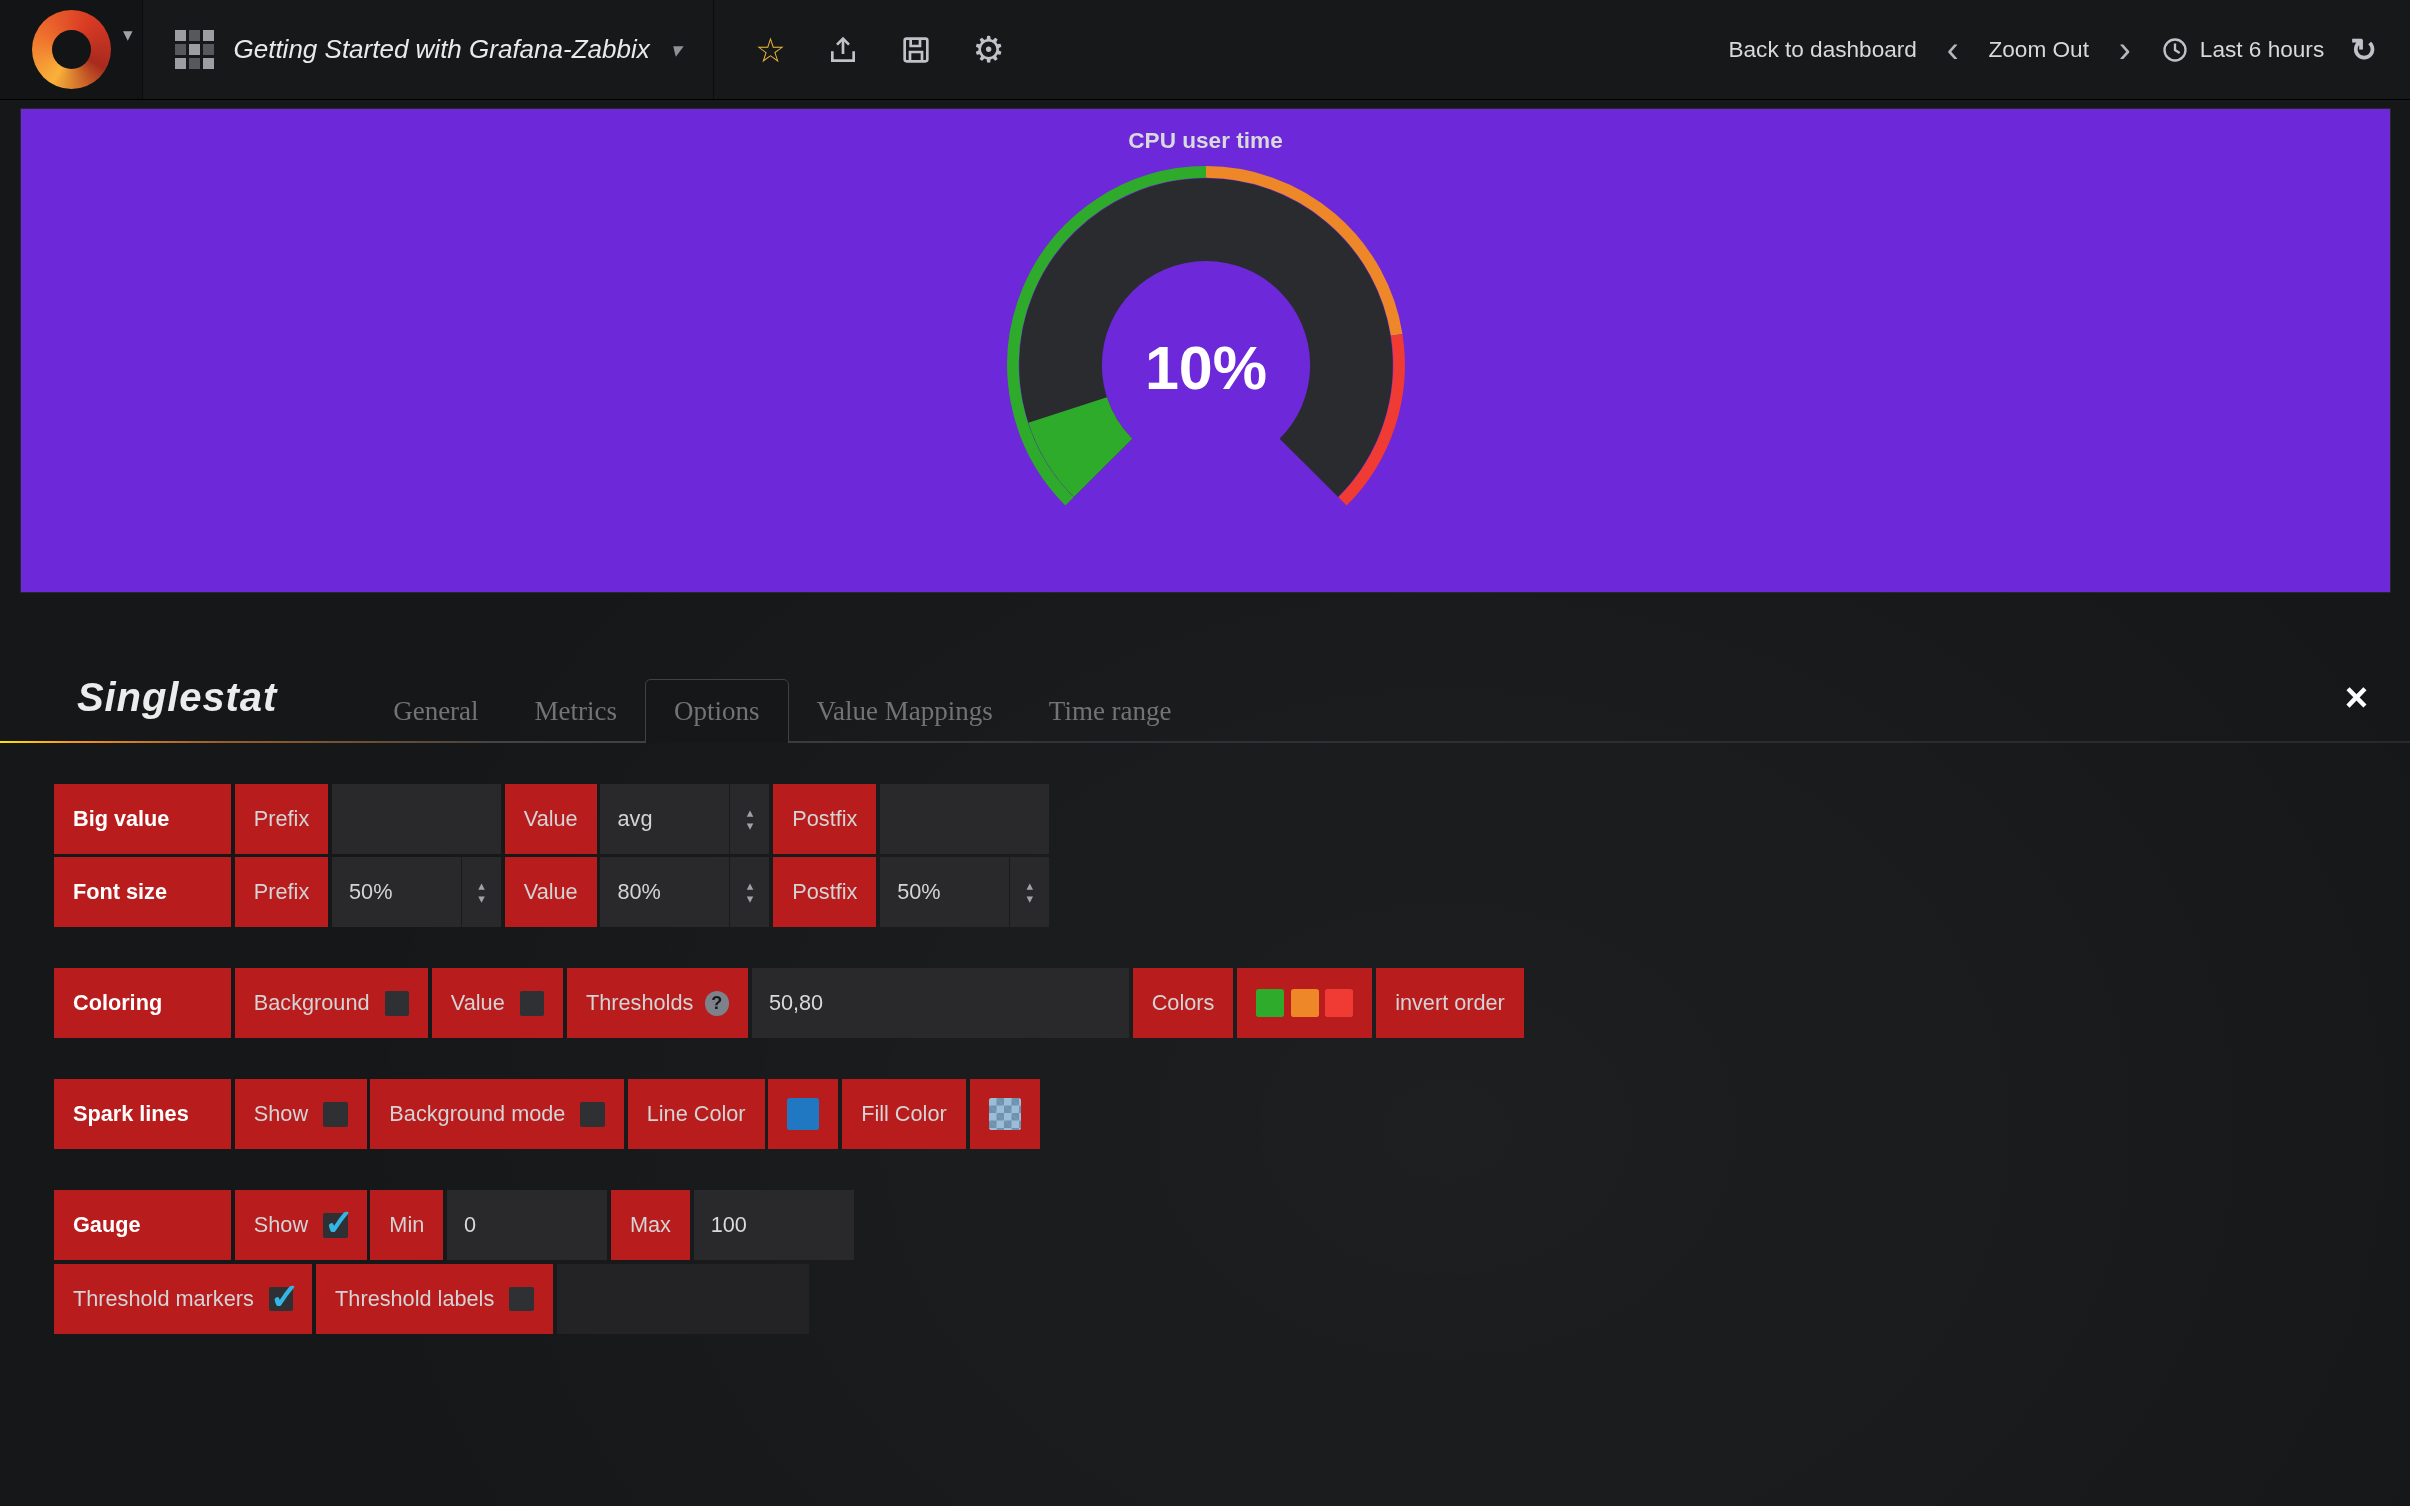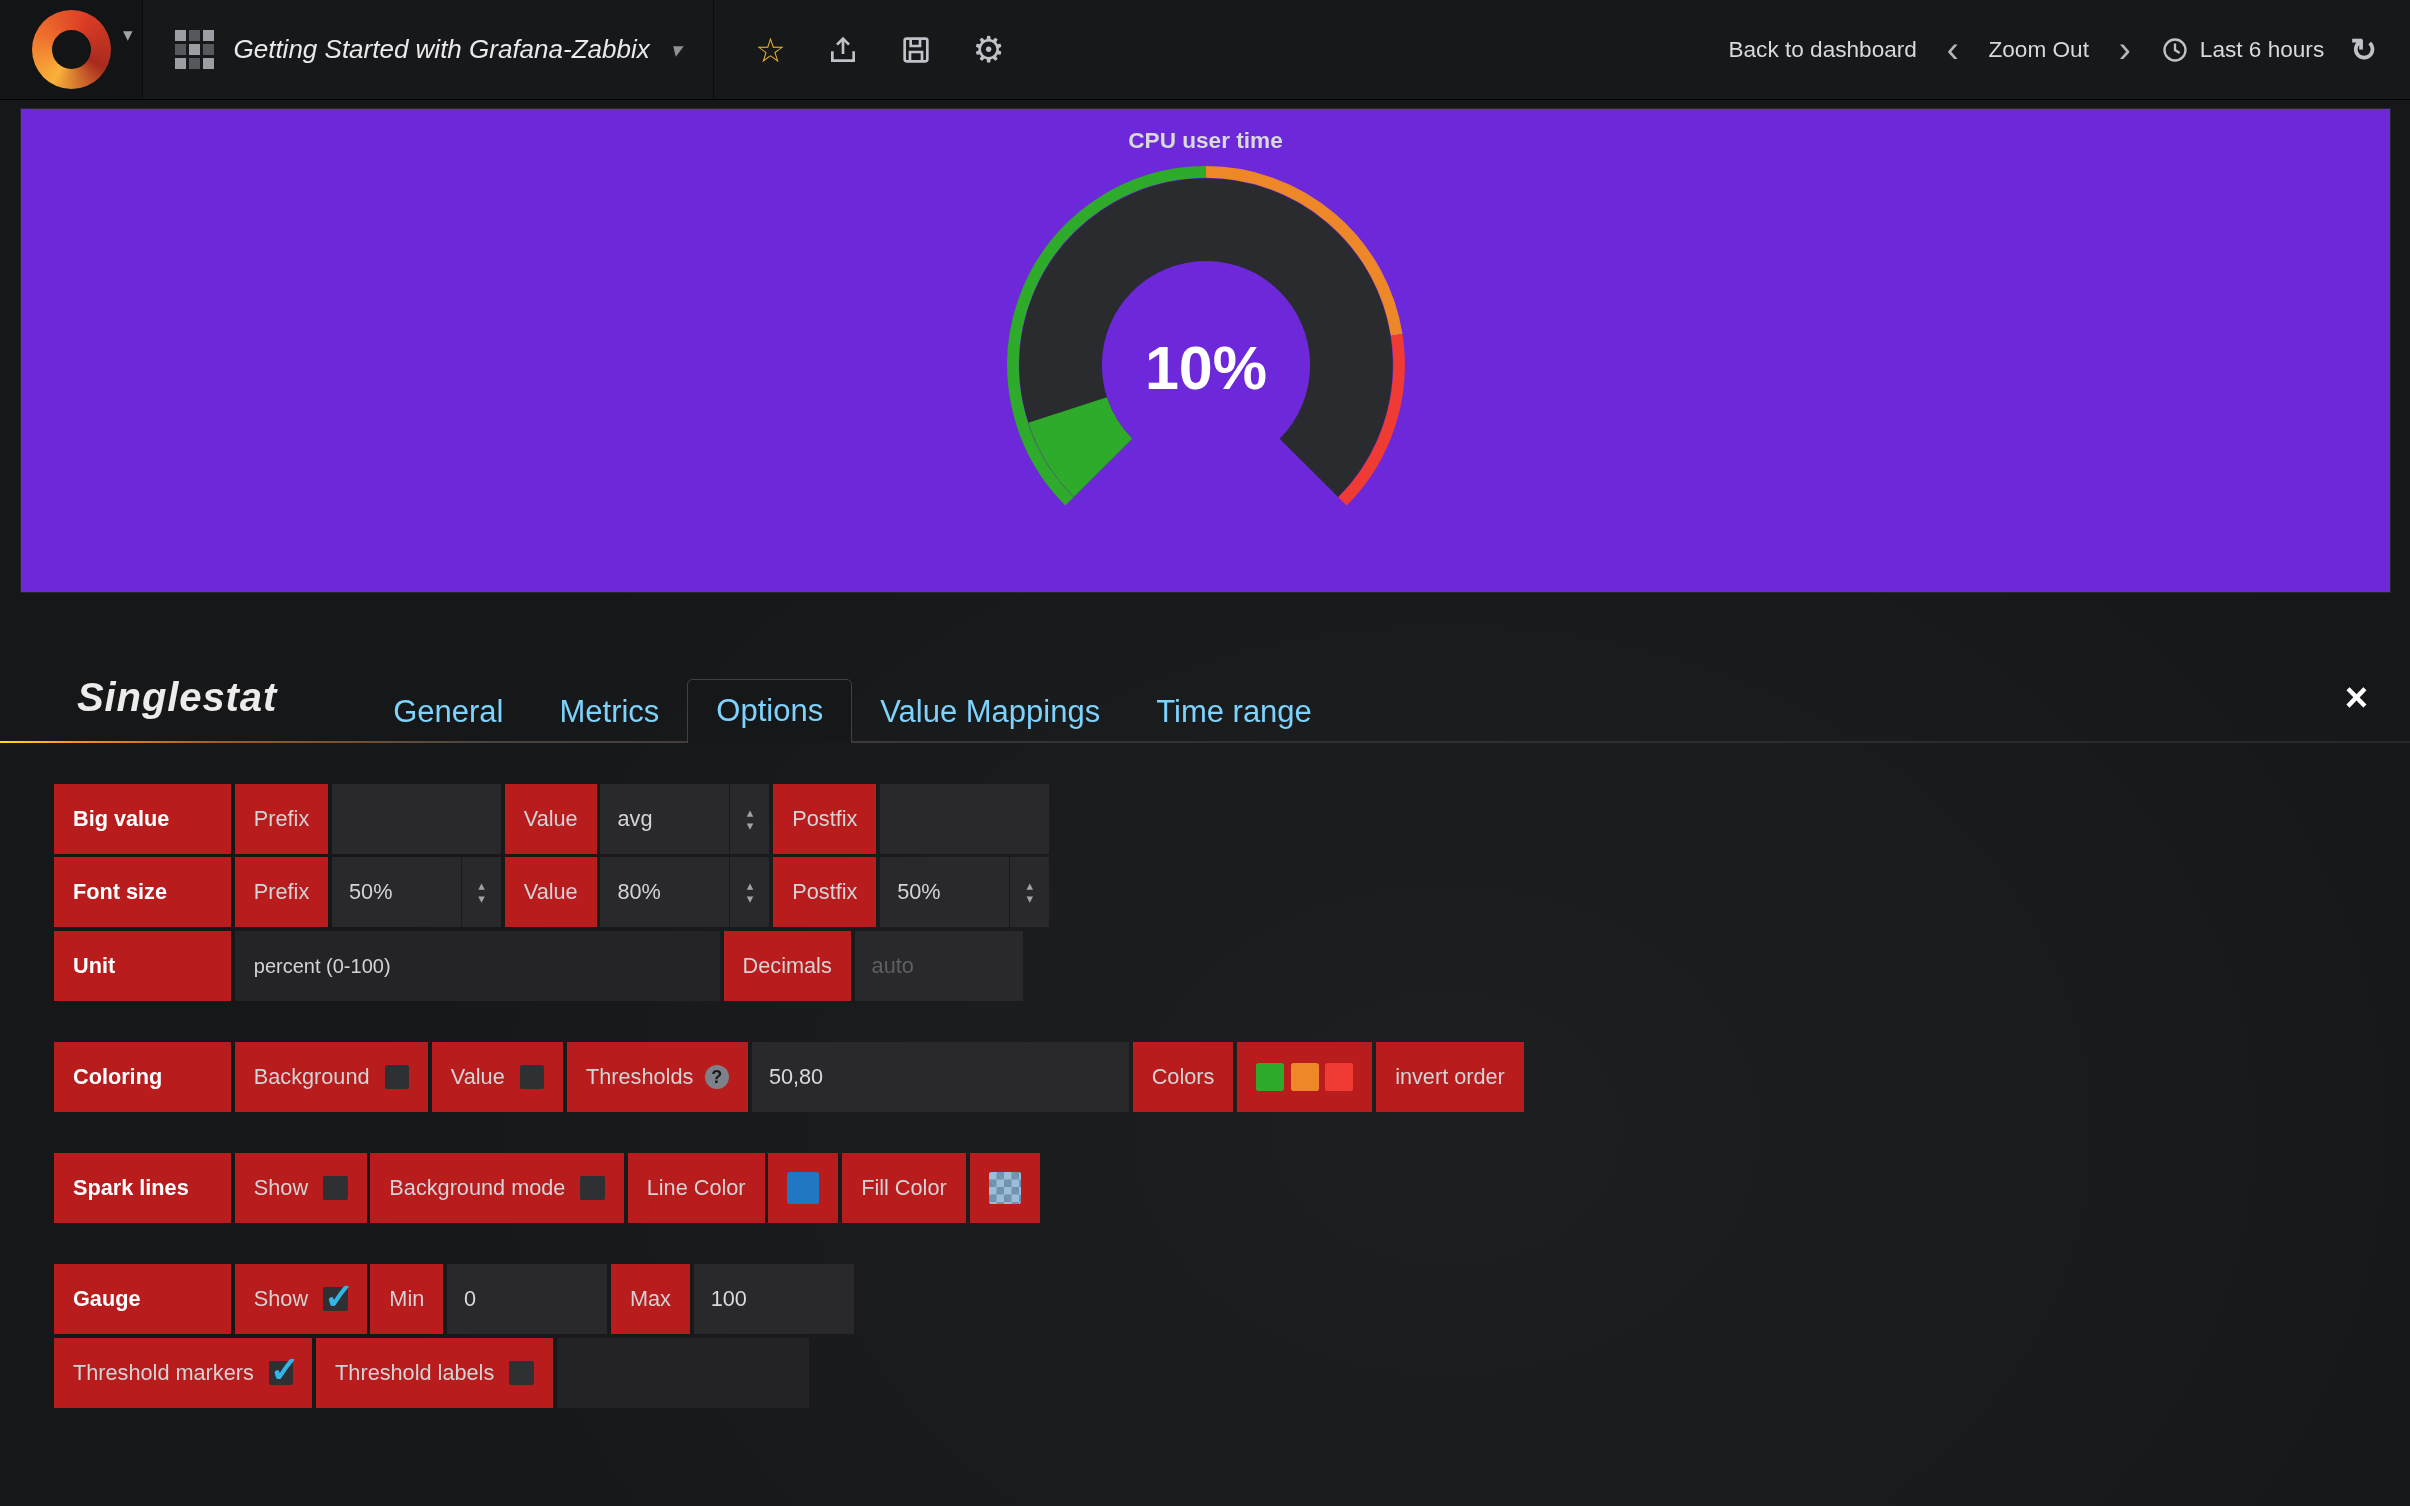--- a/index.html
+++ b/index.html
@@ -43,21 +43,21 @@
   .panel { margin:7.5px 20px 0 20px; height:485px; background:#6d28d9; border:0.9px solid #28282a; display:flex; flex-direction:column; align-items:center; }
   .panel-title { margin-top:19px; font-size:22.6px; font-weight:bold; color:#d8d9da; }
   .gauge-wrap { flex:1; display:flex; align-items:flex-start; justify-content:center; }
 
   
   .editor-header { position:relative; margin-top:60px; display:flex; align-items:flex-end; padding-left:77px; height:90px; }
   .editor-header::after { content:""; position:absolute; left:0; right:0; bottom:0; height:1.9px; z-index:1;
     background:linear-gradient(90deg,#ffe600 0%,#f79520 3%,#9a5f2b 9%,#4a4440 20%,#323236 45%,#29292c 100%); }
   .panel-type { font-size:40px; font-style:italic; font-weight:bold; color:#ececec; align-self:center; margin-right:88px; letter-spacing:0.9px; }
   .tabs { display:flex; align-items:flex-end; height:100%; }
-  .tab { padding:0 28px; height:62px; display:flex; align-items:center; font-size:31px; color:#7dd3fc; cursor:pointer; }
+  .tab { padding:0 28px; height:62px; display:flex; align-items:center; font-size:27px; color:#737373; cursor:pointer;font-family:Liberation Serif, serif; }
   .tab.active { border:0.9px solid #414145; border-bottom:none; border-radius:5.6px 5.6px 0 0; background:#161719; z-index:2; height:64px; }
   .close-btn { position:absolute; right:43px; top:24.5px; font-size:40px; color:#ffffff; line-height:1; cursor:pointer; font-weight:bold; }
 
   
   .editor-body { padding-top:41px; }
   .frow { display:flex; gap:3.8px; margin:0 0 3.8px 54px; }
   .mt { margin-top:41px; }
   .cell { height:70px; background:#b91c1c; display:flex; align-items:center; padding:0 19px; font-size:21.7px; color:#d3d4d6; }
   .cell.bold { width:177px; font-weight:bold; color:#ffffff; }
   .inputc { background:#29292c; padding:0; }
@@ -222,28 +222,20 @@
     <div class="cell">Postfix</div>
     <div class="cell selectc">
       <span class="val">50%</span>
       <span class="stepper">
           <span>▴</span>
           <span>▾</span>
         </span>
     </div>
   </div>
 
-  <div class="frow">
-    <div class="cell bold">Unit</div>
-    <div class="cell unitdd">percent (0-100)</div>
-    <div class="cell">Decimals</div>
-    <div class="cell inputc w178">
-      <input class="gin" placeholder="auto" style="">
-    </div>
-  </div>
 
   <div class="frow mt">
     <div class="cell bold">Coloring</div>
     <div class="cell">
       <span>Background</span>
       <span class="cb"></span>
     </div>
     <div class="cell">
       <span>Value</span>
       <span class="cb"></span>

